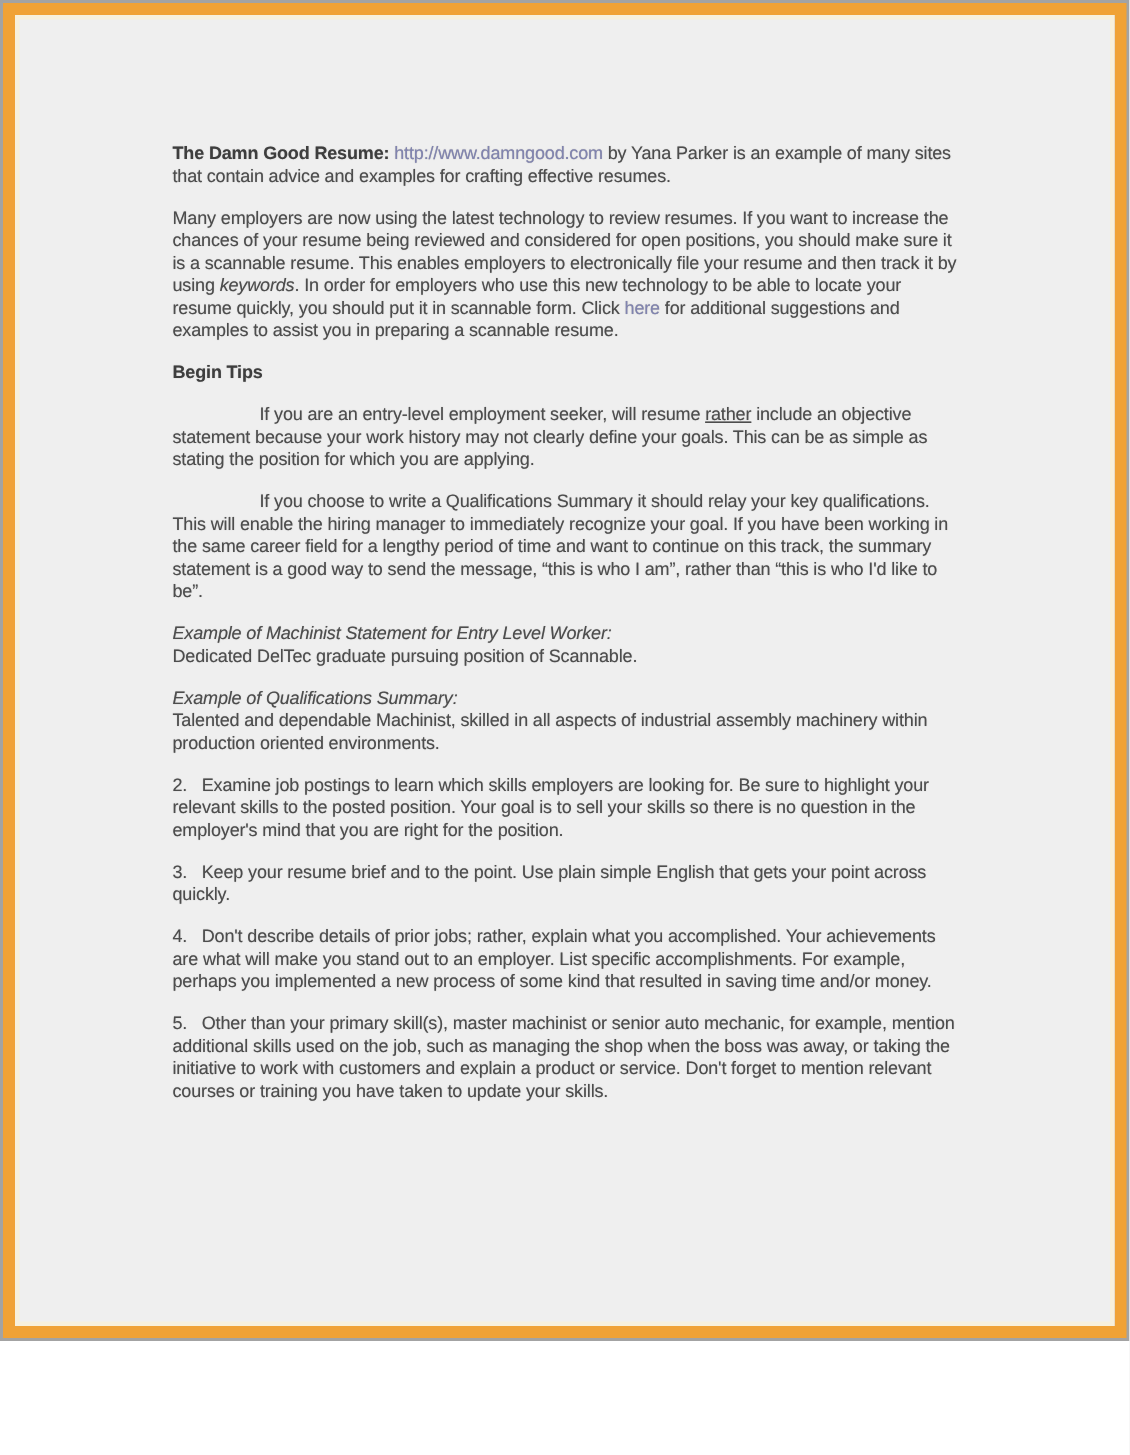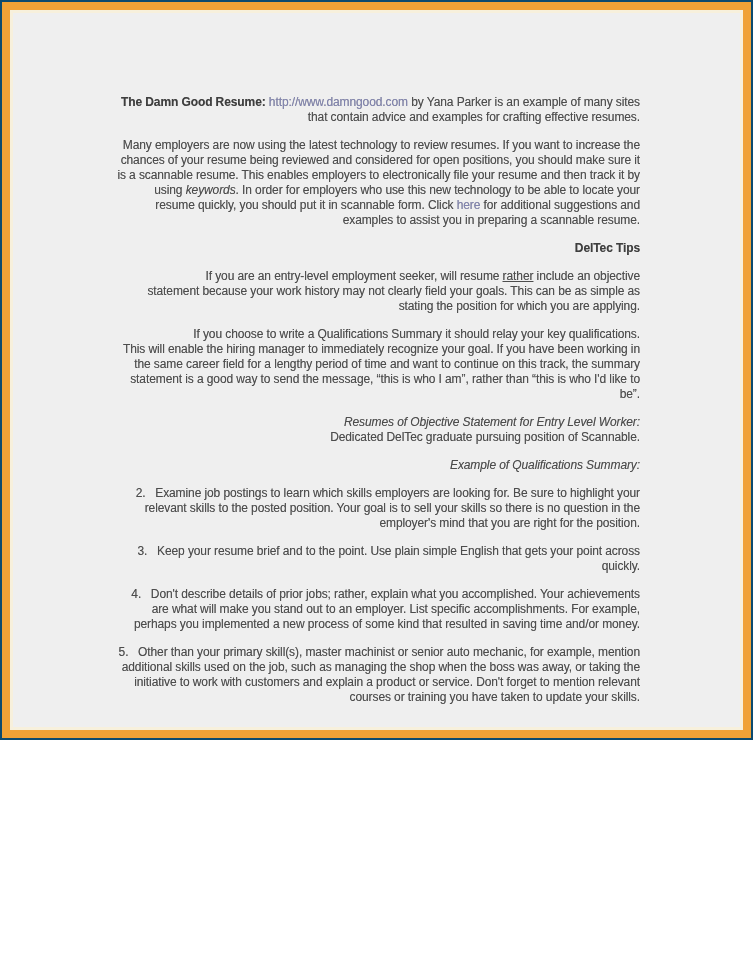--- a/index.html
+++ b/index.html
@@ -1,18 +1,18 @@
 <!DOCTYPE html>
 <html style="--frame-orange: #F0A236; --frame-cream: #F7F0DC; --paper: #EFEFEF; --ink: #4D4D4D; --link: #8184B0;"><head>
 <meta charset="utf-8">
 <style>
   html, body { margin: 0; padding: 0; background: #ffffff; }
   .frame {
-    width: 753px; height: 740px; box-sizing: border-box;
-    background: #0c4a6e; padding: 2px; text-align: right;
+    width: 753px; height: 894px; box-sizing: border-box;
+    background: #a3a3a3; padding: 2px;
   }
   .orange-border {
     width: 100%; height: 100%; box-sizing: border-box;
     border: 8px solid var(--frame-orange, #F0A236);
   }
   .cream-border {
     width: 100%; height: 100%; box-sizing: border-box;
     border: 3px solid var(--frame-cream, #F7F0DC);
     background: var(--paper, #EFEFEF);
   }
@@ -40,30 +40,30 @@
   <div class="orange-border">
     <div class="cream-border">
       <div class="paper">
 
         <p class="para"><strong>The Damn Good Resume:  </strong><a class="link">http://www.damngood.com</a><span>  by Yana Parker is an example of many sites that contain advice and examples for crafting effective resumes.</span></p>
 
 
         <p class="para"><span>Many employers are now using the latest technology to review resumes.  If you want to increase the chances of your resume being reviewed and considered for open positions, you should make sure it is a scannable resume.  This enables employers to electronically file your resume and then track it by using </span><em>keywords</em><span>.   In order for employers who use this new technology to be able to locate your resume quickly, you should put it in scannable form.  Click </span><a class="link">here</a><span> for additional suggestions and examples to assist you in preparing a scannable resume.</span></p>
 
 
-        <p class="heading">DelTec Tips</p>
+        <p class="heading">Begin Tips</p>
 
 
-        <p class="para indent"><span>If you are an entry-level employment seeker, will resume </span><span class="u">rather</span><span> include an objective statement because your work history may not clearly field your goals.  This can be as simple as stating the position for which you are applying.</span></p>
+        <p class="para indent"><span>If you are an entry-level employment seeker, will resume </span><span class="u">rather</span><span> include an objective statement because your work history may not clearly define your goals.  This can be as simple as stating the position for which you are applying.</span></p>
 
         <p class="para indent">If you choose to write a Qualifications Summary it should relay your key qualifications. This will enable the hiring manager to immediately recognize your goal. If you have been working in the same career field for a lengthy period of time and want to continue on this track, the summary statement is a good way to send the message, “this is who I am”, rather than “this is who I'd like to be”.</p>
 
-        <p class="para"><em>Resumes of Objective Statement for Entry Level Worker:</em><br><span>Dedicated DelTec graduate pursuing position of Scannable.</span></p>
+        <p class="para"><em>Example of Machinist Statement for Entry Level Worker:</em><br><span>Dedicated DelTec graduate pursuing position of Scannable.</span></p>
 
-        <p class="para"><em>Example of Qualifications Summary:</em><br></p>
+        <p class="para"><em>Example of Qualifications Summary:</em><br><span>Talented and dependable Machinist, skilled in all aspects of industrial assembly machinery within production oriented environments.</span></p>
 
         <p class="para">2.&nbsp;&nbsp; Examine job postings to learn which skills employers are looking for. Be sure to highlight your relevant skills to the posted position. Your goal is to sell your skills so there is no question in the employer's mind that you are right for the position.</p>
         <p class="para">3.&nbsp;&nbsp; Keep your resume brief and to the point. Use plain simple English that gets your point across quickly.</p>
         <p class="para">4.&nbsp;&nbsp; Don't describe details of prior jobs; rather, explain what you accomplished. Your achievements are what will make you stand out to an employer. List specific accomplishments. For example, perhaps you implemented a new process of some kind that resulted in saving time and/or money.</p>
         <p class="para">5.&nbsp;&nbsp; Other than your primary skill(s), master machinist or senior auto mechanic, for example, mention additional skills used on the job, such as managing the shop when the boss was away, or taking the initiative to work with customers and explain a product or service. Don't forget to mention relevant courses or training you have taken to update your skills.</p>
 
       </div>
     </div>
   </div>
 </div>

